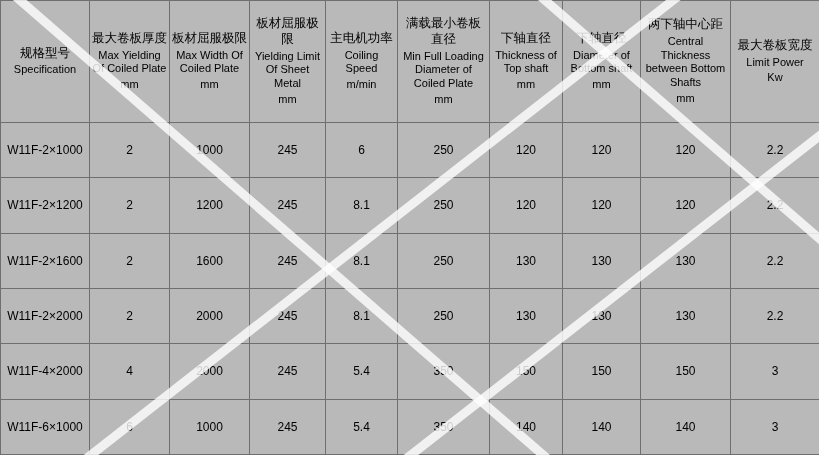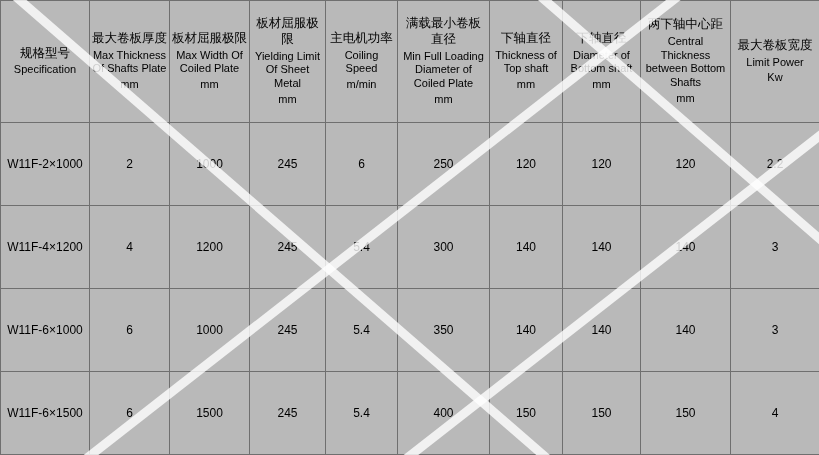--- a/index.html
+++ b/index.html
@@ -121,21 +121,21 @@
       <col style="width:89px">
     </colgroup>
     <thead>
       <tr>
           <th>
             <span class="hdr-cn">规格型号</span>
             <span class="hdr-en">Specification</span>
           </th>
           <th>
             <span class="hdr-cn">最大卷板厚度</span>
-            <span class="hdr-en">Max Thickness Of Shafts Plate</span>
+            <span class="hdr-en">Max Yielding Of Coiled Plate</span>
             <span class="hdr-unit">mm</span>
           </th>
           <th>
             <span class="hdr-cn">板材屈服极限</span>
             <span class="hdr-en">Max Width Of Coiled Plate</span>
             <span class="hdr-unit">mm</span>
           </th>
           <th>
             <span class="hdr-cn">板材屈服极限</span>
             <span class="hdr-en">Yielding Limit Of Sheet Metal</span>
@@ -180,54 +180,78 @@
           <td>1000</td>
           <td>245</td>
           <td>6</td>
           <td>250</td>
           <td>120</td>
           <td>120</td>
           <td>120</td>
           <td>2.2</td>
         </tr>
         <tr>
-          <td class="spec-name">W11F-4×1200</td>
+          <td class="spec-name">W11F-2×1200</td>
+          <td>2</td>
+          <td>1200</td>
+          <td>245</td>
+          <td>8.1</td>
+          <td>250</td>
+          <td>120</td>
+          <td>120</td>
+          <td>120</td>
+          <td>2.2</td>
+        </tr>
+        <tr>
+          <td class="spec-name">W11F-2×1600</td>
+          <td>2</td>
+          <td>1600</td>
+          <td>245</td>
+          <td>8.1</td>
+          <td>250</td>
+          <td>130</td>
+          <td>130</td>
+          <td>130</td>
+          <td>2.2</td>
+        </tr>
+        <tr>
+          <td class="spec-name">W11F-2×2000</td>
+          <td>2</td>
+          <td>2000</td>
+          <td>245</td>
+          <td>8.1</td>
+          <td>250</td>
+          <td>130</td>
+          <td>130</td>
+          <td>130</td>
+          <td>2.2</td>
+        </tr>
+        <tr>
+          <td class="spec-name">W11F-4×2000</td>
           <td>4</td>
-          <td>1200</td>
+          <td>2000</td>
           <td>245</td>
           <td>5.4</td>
-          <td>300</td>
-          <td>140</td>
-          <td>140</td>
-          <td>140</td>
+          <td>350</td>
+          <td>150</td>
+          <td>150</td>
+          <td>150</td>
           <td>3</td>
         </tr>
         <tr>
           <td class="spec-name">W11F-6×1000</td>
           <td>6</td>
           <td>1000</td>
           <td>245</td>
           <td>5.4</td>
           <td>350</td>
           <td>140</td>
           <td>140</td>
           <td>140</td>
           <td>3</td>
-        </tr>
-        <tr>
-          <td class="spec-name">W11F-6×1500</td>
-          <td>6</td>
-          <td>1500</td>
-          <td>245</td>
-          <td>5.4</td>
-          <td>400</td>
-          <td>150</td>
-          <td>150</td>
-          <td>150</td>
-          <td>4</td>
         </tr>
       </tbody>
   </table>
 
   <div class="wm wm-a"></div>
   <div class="wm wm-b"></div>
   <div class="wm wm-c"></div>
   <div class="wm wm-d"></div>
 </div>
 

